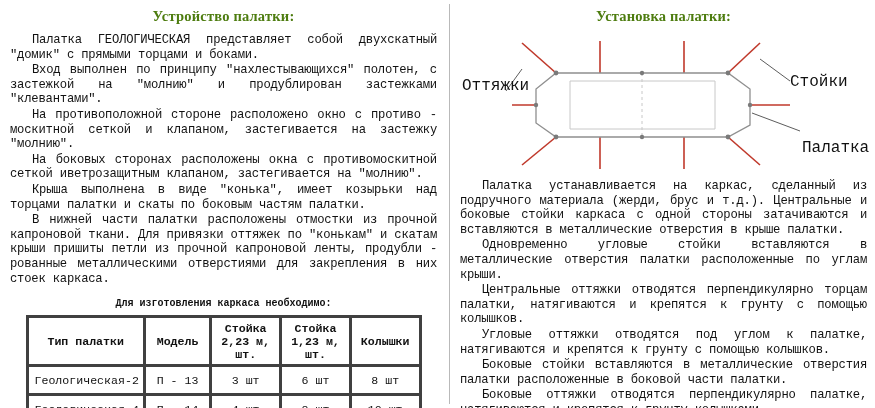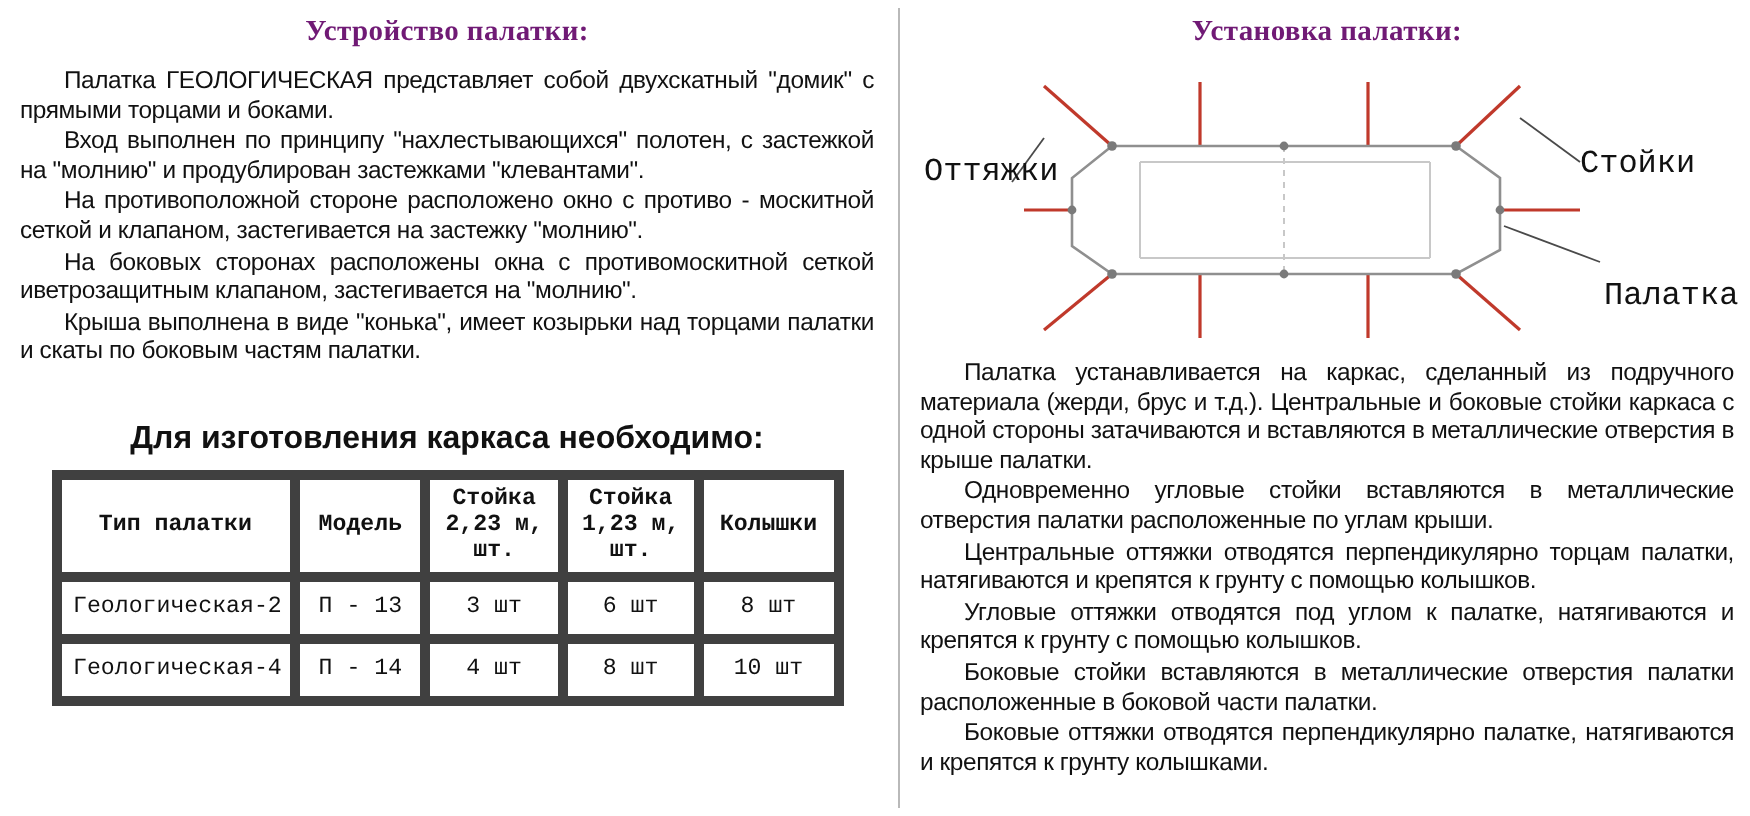--- a/index.html
+++ b/index.html
@@ -40,53 +40,53 @@
     left: 449px;
     top: 4px;
     width: 1px;
     height: 400px;
     background: #b9b9b9;
   }
   .heading {
     text-align: center;
     font-weight: bold;
     font-size: 14.5px;
-    color: #701a75;
+    color: #4d7c0f;
     margin: 2px 0 8px 0;
     letter-spacing: 0.2px;
   }
   .para {
     font-size: 12.2px;
     line-height: 14.6px;
     text-align: justify;
     text-indent: 22px;
     margin: 0 0 1px 0;
-    font-family: Liberation Sans, sans-serif;
+    font-family: Liberation Mono, monospace;
     letter-spacing: -0.2px;
   }
   .col-right .para {
     font-size: 12.2px;
     line-height: 14.6px;
   }
   .subhead {
     text-align: center;
     font-weight: bold;
-    font-size: 16px;
-    font-family: Liberation Sans, sans-serif;
-    margin: 28px 0 6px 0;
+    font-size: 10px;
+    font-family: Liberation Mono, monospace;
+    margin: 12px 0 6px 0;
   }
   table.spec {
     border-collapse: collapse;
     margin: 0 auto;
     width: 396px;
     font-family: "Liberation Mono", monospace;
     font-size: 11.6px;
   }
   table.spec th, table.spec td {
-    border: 5px solid #404040;
+    border: 3px solid #404040;
     padding: 3px 4px;
     text-align: center;
     vertical-align: middle;
     line-height: 13px;
   }
   table.spec th {
     font-weight: bold;
     height: 40px;
   }
   table.spec td {
@@ -129,20 +129,21 @@
   <div class="divider"></div>
 
   <div class="col-left">
     <div class="heading">Устройство палатки:</div>
 
     <p class="para">Палатка ГЕОЛОГИЧЕСКАЯ представляет собой двухскатный "домик" с прямыми торцами и боками.</p>
     <p class="para">Вход выполнен по принципу "нахлестывающихся" полотен, с застежкой на "молнию" и продублирован застежками "клевантами".</p>
     <p class="para">На противоположной стороне расположено окно с противо - москитной сеткой и клапаном, застегивается на застежку "молнию".</p>
     <p class="para">На боковых сторонах расположены окна с противомоскитной сеткой иветрозащитным клапаном, застегивается на "молнию".</p>
     <p class="para">Крыша выполнена в виде "конька", имеет козырьки над торцами палатки и скаты по боковым частям палатки.</p>
+    <p class="para">В нижней части палатки расположены отмостки из прочной капроновой ткани. Для привязки оттяжек по "конькам" и скатам крыши пришиты петли из прочной капроновой ленты, продубли - рованные металлическими отверстиями для закрепления в них стоек каркаса.</p>
 
     <div class="subhead">Для изготовления каркаса необходимо:</div>
 
     <table class="spec">
       <thead>
         <tr>
           <th class="c1">Тип палатки</th>
           <th class="c2">Модель</th>
           <th class="c3">Стойка 2,23 м, шт.</th>
           <th class="c4">Стойка 1,23 м, шт.</th>

